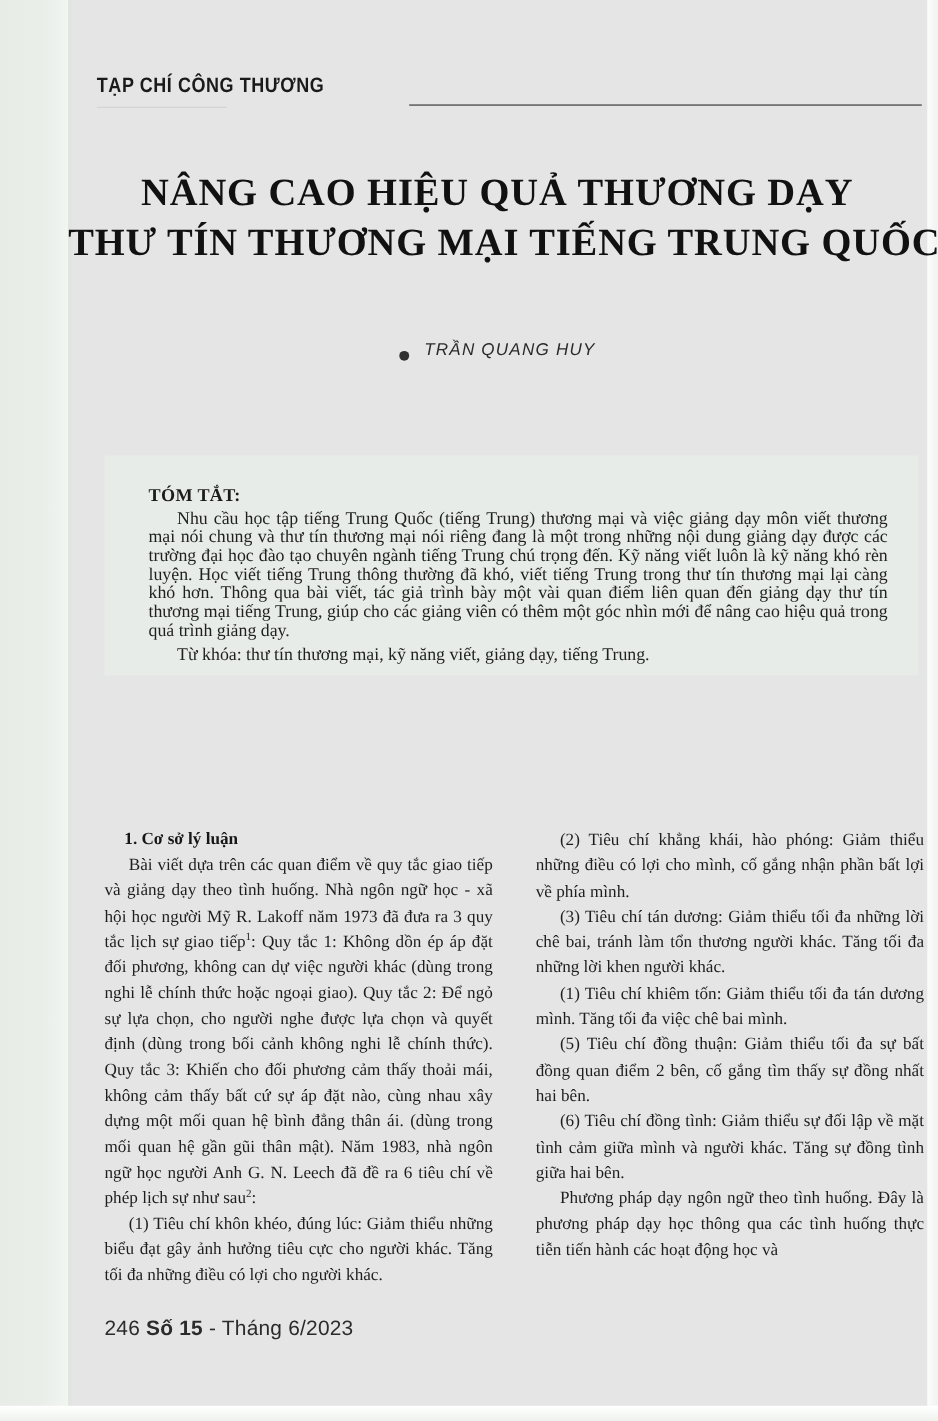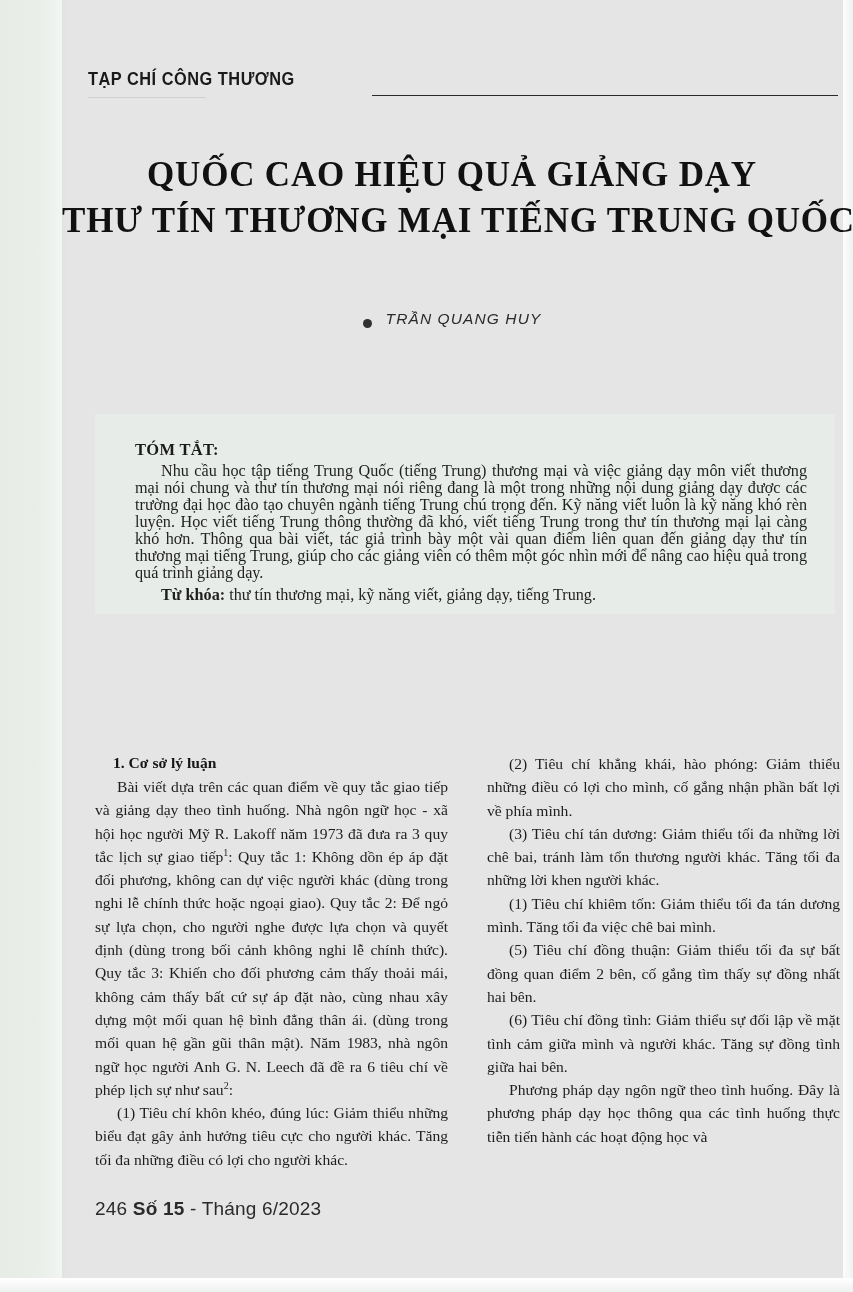--- a/index.html
+++ b/index.html
@@ -167,21 +167,21 @@
   }
   .abstract-keywords {
     font-size: 16.2px;
     line-height: 25.6px;
     text-align: justify;
     text-indent: 26px;
     color: #1f1f1f;
     margin: 0;
     margin-top: 1px;
   }
-  .abstract-keywords b { font-weight: 700; }
+  .abstract-keywords b { font-weight: 400; }
 
   
   .body-cols {
     position: absolute;
     left: 95px;
     top: 752px;
     width: 745px;
     height: 420px;
   }
   .col {
@@ -239,21 +239,21 @@
   <div class="scan-band-right"></div>
   <div class="scan-band-bottom"></div>
 
   <div class="runhead">
     <div class="runhead-title">TẠP CHÍ CÔNG THƯƠNG</div>
     <div class="runhead-rule-ghost"></div>
     <div class="runhead-rule"></div>
   </div>
 
   <div class="title-block">
-    <div class="title-line">QUỐC CAO HIỆU QUẢ GIẢNG DẠY</div>
+    <div class="title-line">NÂNG CAO HIỆU QUẢ THƯƠNG DẠY</div>
     <div class="title-line">THƯ TÍN THƯƠNG MẠI TIẾNG TRUNG QUỐC</div>
   </div>
 
   <div class="author-block">
     <span class="author-inner">
       <span class="author-bullet"></span>
       <span class="author-name">TRẦN QUANG HUY</span>
     </span>
   </div>
 

